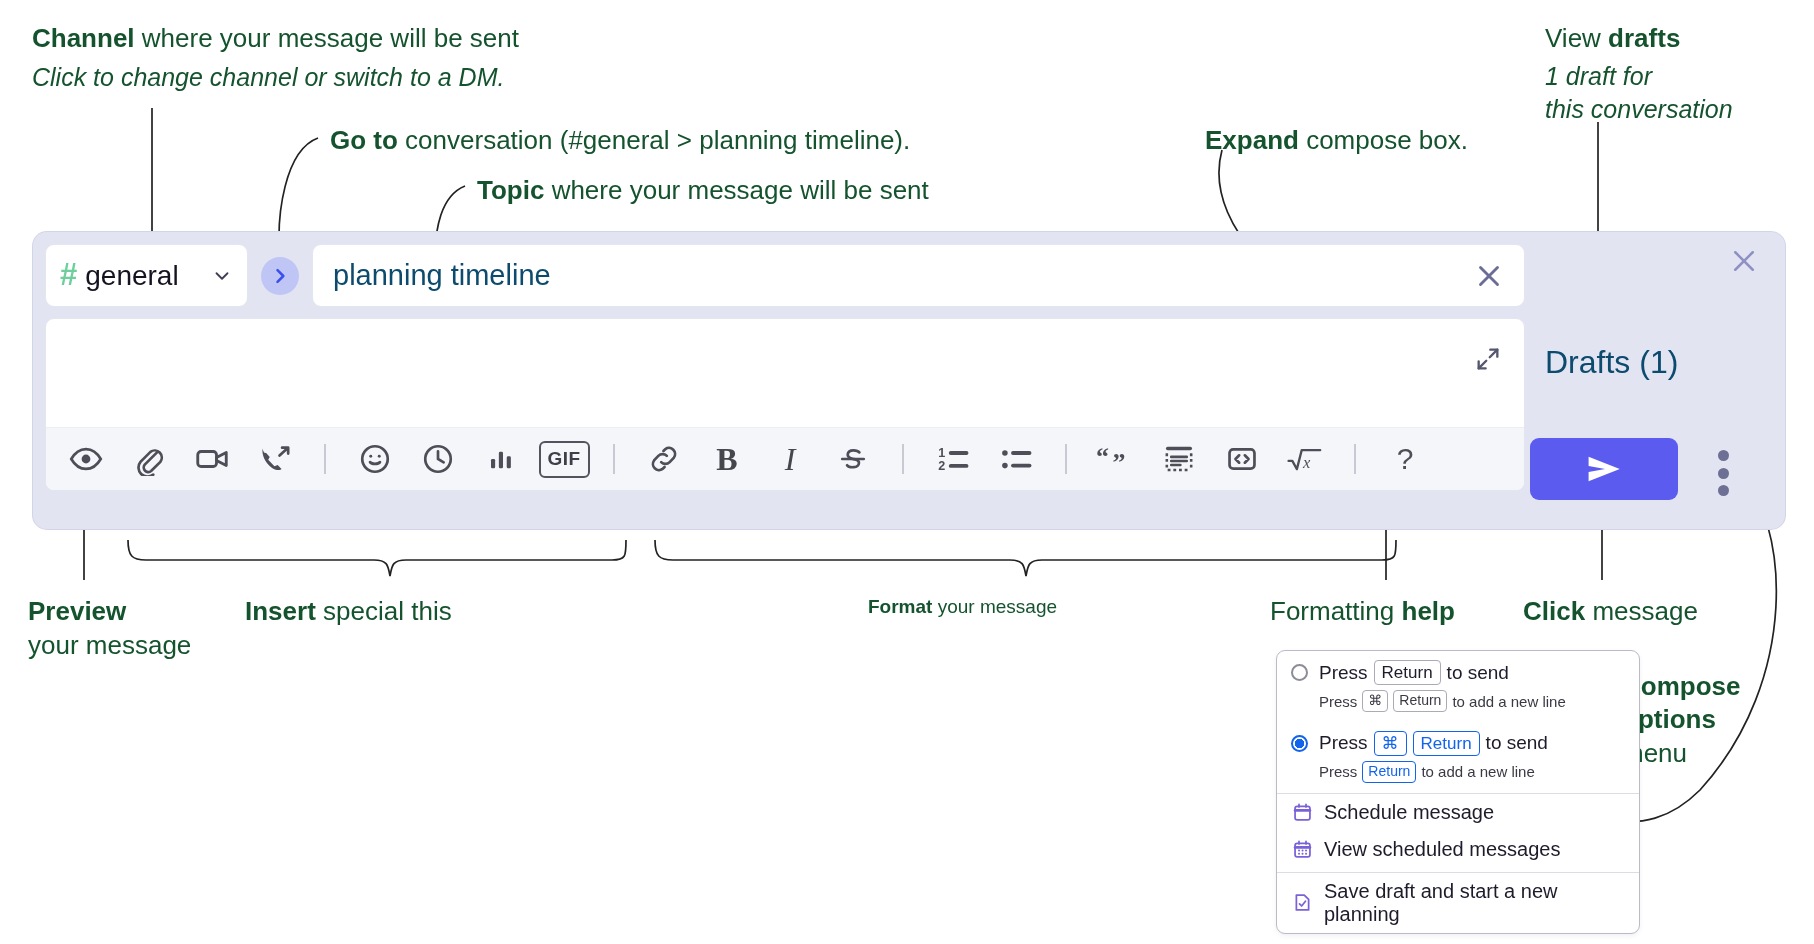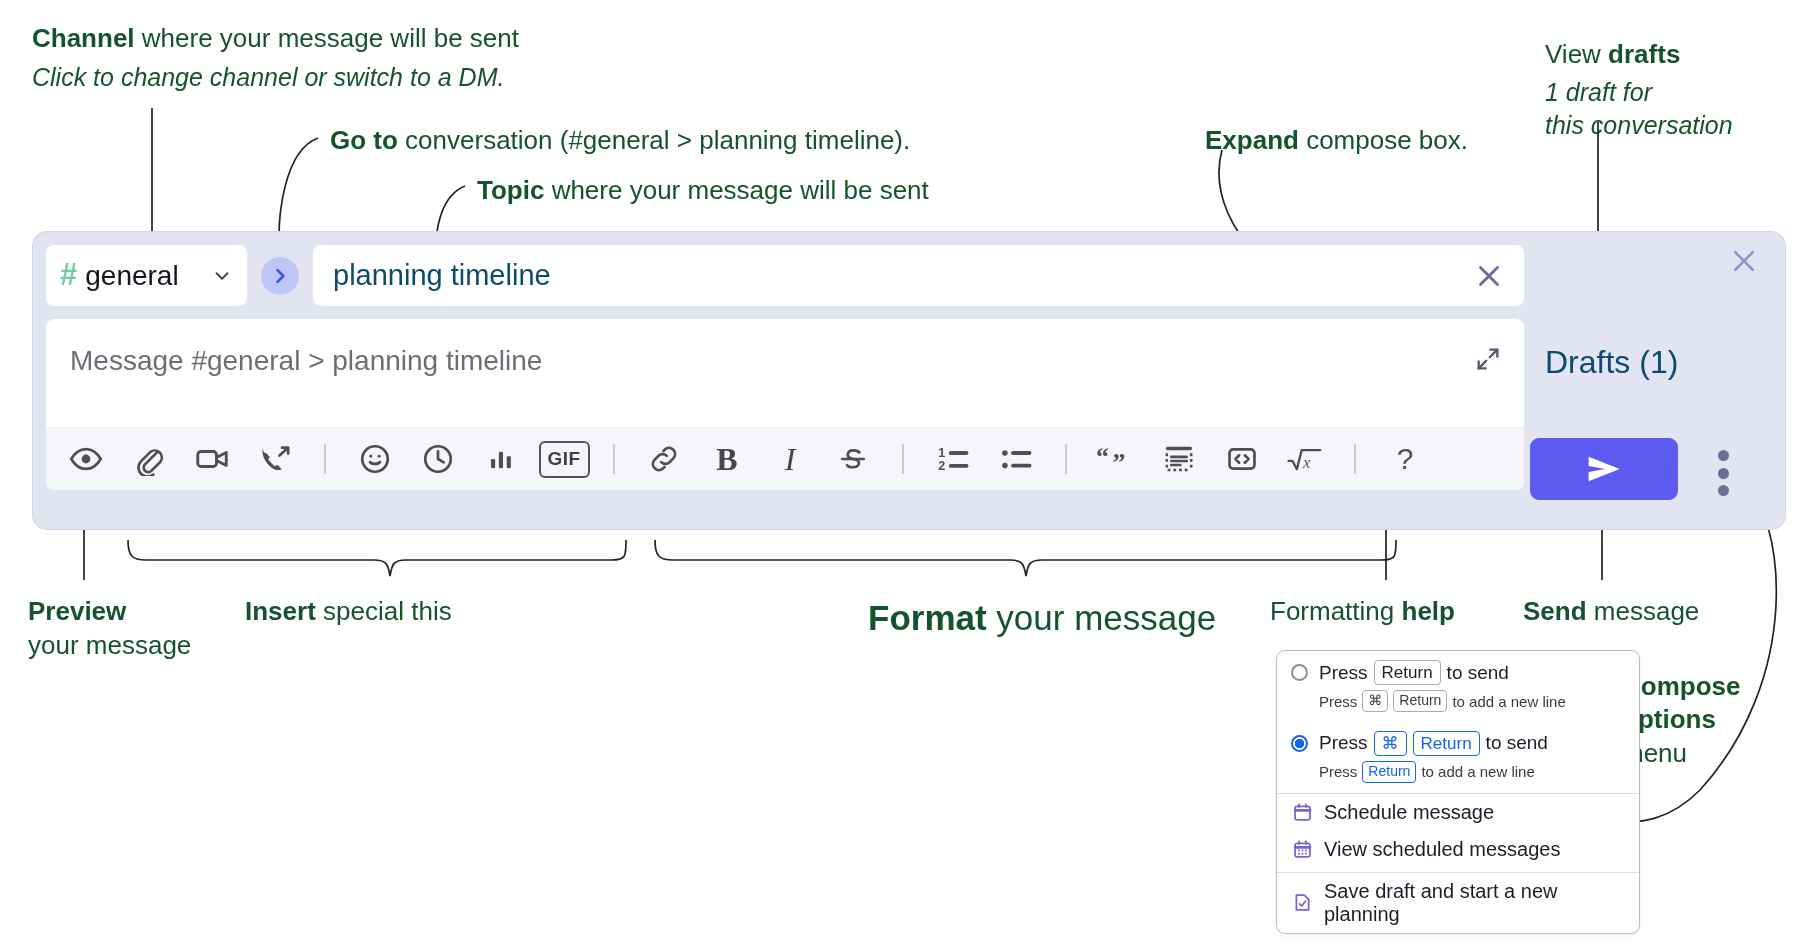--- a/index.html
+++ b/index.html
@@ -14,26 +14,26 @@
   .stage{position:absolute;inset:0;}
 
   
   .anno{position:absolute;color:#14532d;line-height:1.3;white-space:nowrap;}
   .anno b{font-weight:bold;}
   .a-ch   {left:32px;  top:22px;  font-size:26px;}
   .a-ch .l2{font-style:italic;font-size:25px;display:block;margin-top:5px;}
   .a-goto {left:330px; top:124px; font-size:26px;}
   .a-topic{left:477px; top:174px; font-size:26px;}
   .a-exp  {left:1205px;top:124px; font-size:26px;}
-  .a-draft{left:1545px;top:22px;  font-size:26px;margin-top:16px;}
+  .a-draft{left:1545px;top:22px;  font-size:26px;}
   .a-draft .l2{font-style:italic;display:block;font-size:25px;margin-top:5px;line-height:1.25;}
 
   .a-prev {left:28px;  top:595px; font-size:26px;white-space:normal;width:220px;line-height:1.3;}
   .a-ins  {left:245px; top:595px; font-size:26px;}
-  .a-fmt  {left:868px; top:595px; font-size:35px;}
+  .a-fmt  {left:868px; top:595px; font-size:19px;}
   .a-help {left:1270px;top:595px; font-size:26px;}
   .a-send {left:1523px;top:595px; font-size:26px;}
   .a-copt {left:1622px;top:670px; font-size:26px;white-space:normal;width:175px;line-height:1.28;}
 
   
   .lines{position:absolute;left:0;top:0;width:1814px;height:944px;pointer-events:none;}
 
   
   .compose-panel{
     position:absolute;left:33px;top:232px;width:1752px;height:297px;
@@ -215,21 +215,21 @@
 
   <div class="anno a-fmt">
     <b>Format</b><span> your message</span>
   </div>
 
   <div class="anno a-help">
     <span>Formatting </span><b>help</b>
   </div>
 
   <div class="anno a-send">
-    <b>Send</b><span> message</span>
+    <b>Click</b><span> message</span>
   </div>
 
   <div class="anno a-copt">
     <b>Compose</b><br>
     <b>options</b><br>
     <span>menu</span>
   </div>
 
   <div class="compose-panel">
 
@@ -264,21 +264,20 @@
           <span class="topic-clear">
             <svg width="34" height="34" viewBox="0 0 24 24" fill="none" stroke="currentColor" stroke-width="2" stroke-linecap="round">
                 <path d="M6 6 L18 18 M18 6 L6 18"></path>
               </svg>
           </span>
         </div>
       </div>
 
       <div class="editor">
         <div class="editor-area">
-          <span class="ph">Message #general &gt; planning timeline</span>
           <span class="expand-btn">
             <svg width="28" height="28" viewBox="0 0 24 24" fill="none" stroke="currentColor" stroke-width="2" stroke-linecap="round" stroke-linejoin="round">
               <path d="M14 4 L20 4 L20 10"></path>
                 <path d="M20 4 L13.5 10.5"></path>
               <path d="M10 20 L4 20 L4 14"></path>
                 <path d="M4 20 L10.5 13.5"></path>
             </svg>
           </span>
         </div>
 

